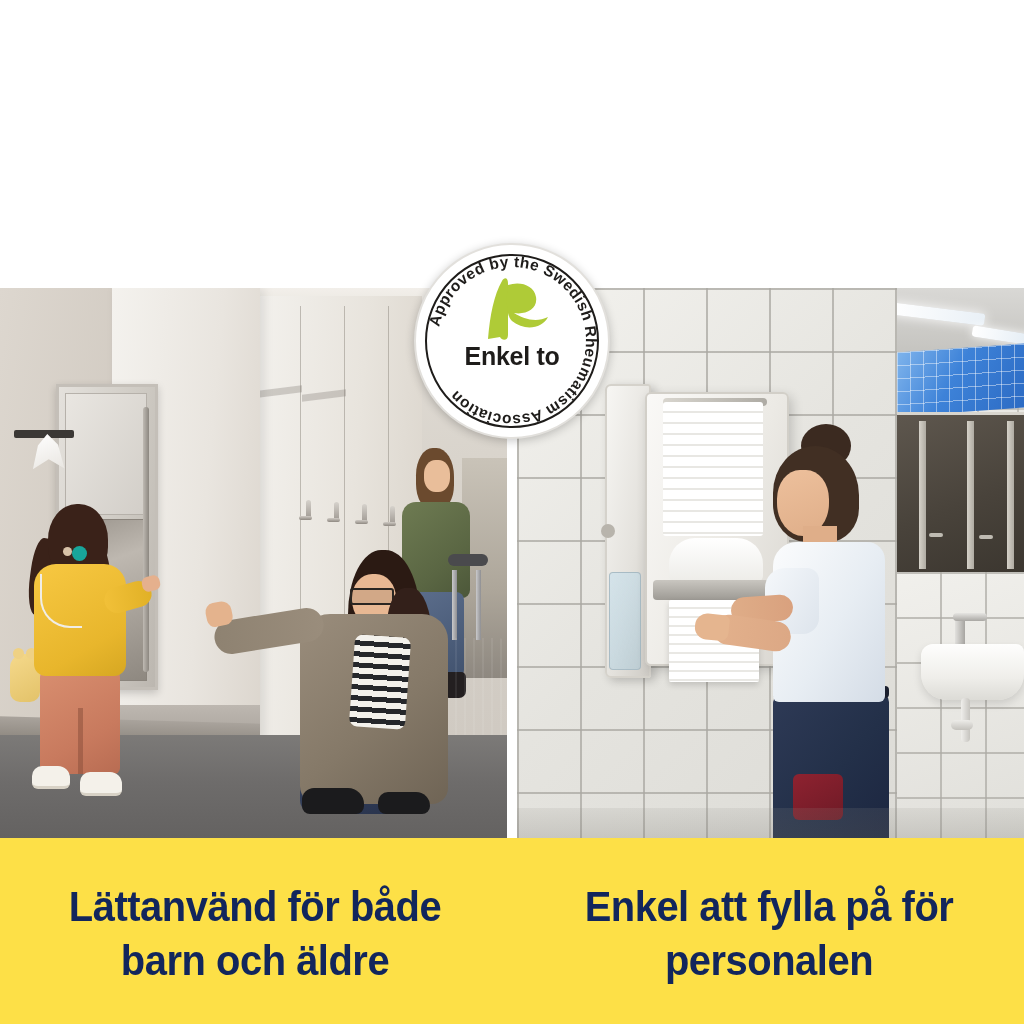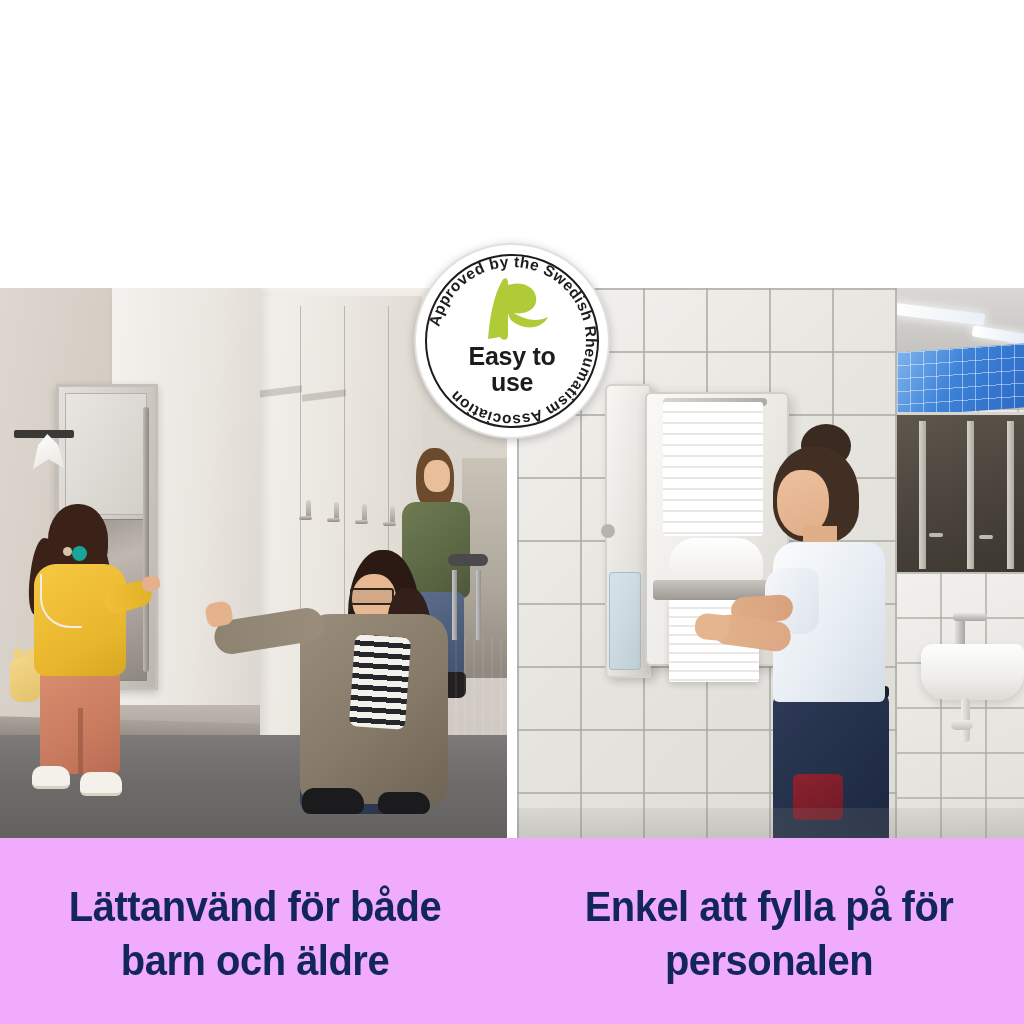--- a/index.html
+++ b/index.html
@@ -576,21 +576,21 @@
     font-size: 25px;
     line-height: 26px;
     letter-spacing: -0.3px;
   }
 
   
   .captions {
     position: absolute;
     left: 0; top: 838px;
     width: 1024px; height: 186px;
-    background: #f0abfc;
+    background: #fde047;
   }
   .caption {
     position: absolute;
     top: 42px;
     width: 470px;
     text-align: center;
     color: #12265C;
     font-family: "Liberation Sans Narrow", "Liberation Sans", sans-serif;
     font-weight: bold;
     font-size: 42px;
@@ -738,22 +738,21 @@
         <textPath href="#arcPathFlip" startOffset="3%">Approved by the Swedish Rheumatism Association</textPath>
       </text>
     </svg>
 
     <svg class="badge-logo" viewBox="0 0 90 68">
       <path d="M20 64 C 22 40, 26 20, 34 6 C 36 2, 40 2, 40 8 L 40 60 C 40 66, 34 66, 32 62 Z" fill="#AFCB37"></path>
       <path d="M40 10 C 52 6, 66 10, 68 22 C 70 34, 58 40, 46 38 C 56 44, 68 48, 80 42 C 74 54, 56 56, 44 46 C 38 41, 38 22, 40 10 Z" fill="#AFCB37"></path>
     </svg>
 
     <div class="badge-center">
-      <div>Easy to</div>
-      <div>use</div>
+      <div>Enkel to</div>
     </div>
   </div>
 
   <div class="captions">
     <div class="caption caption-left">Lättanvänd för både barn och äldre</div>
     <div class="caption caption-right">Enkel att fylla på för personalen</div>
   </div>
 
 </div>
 

